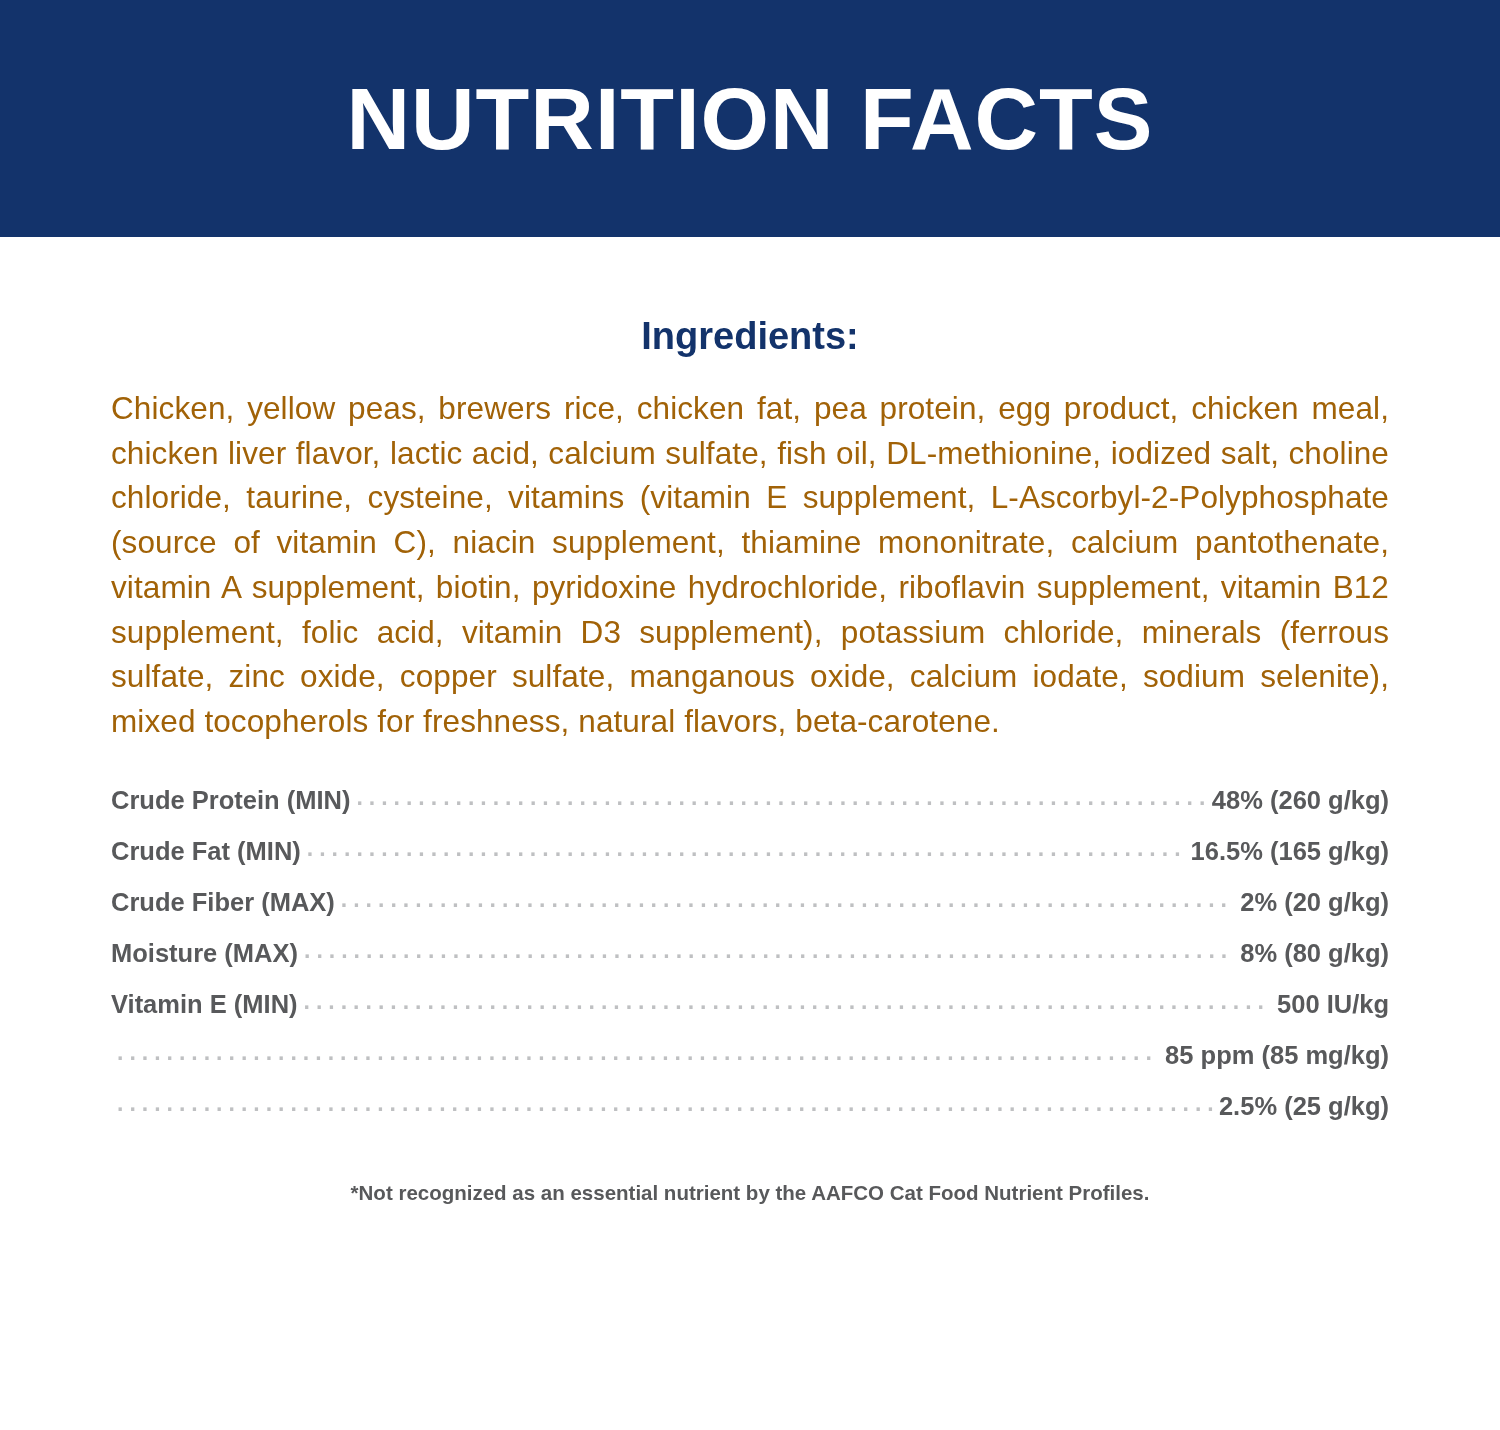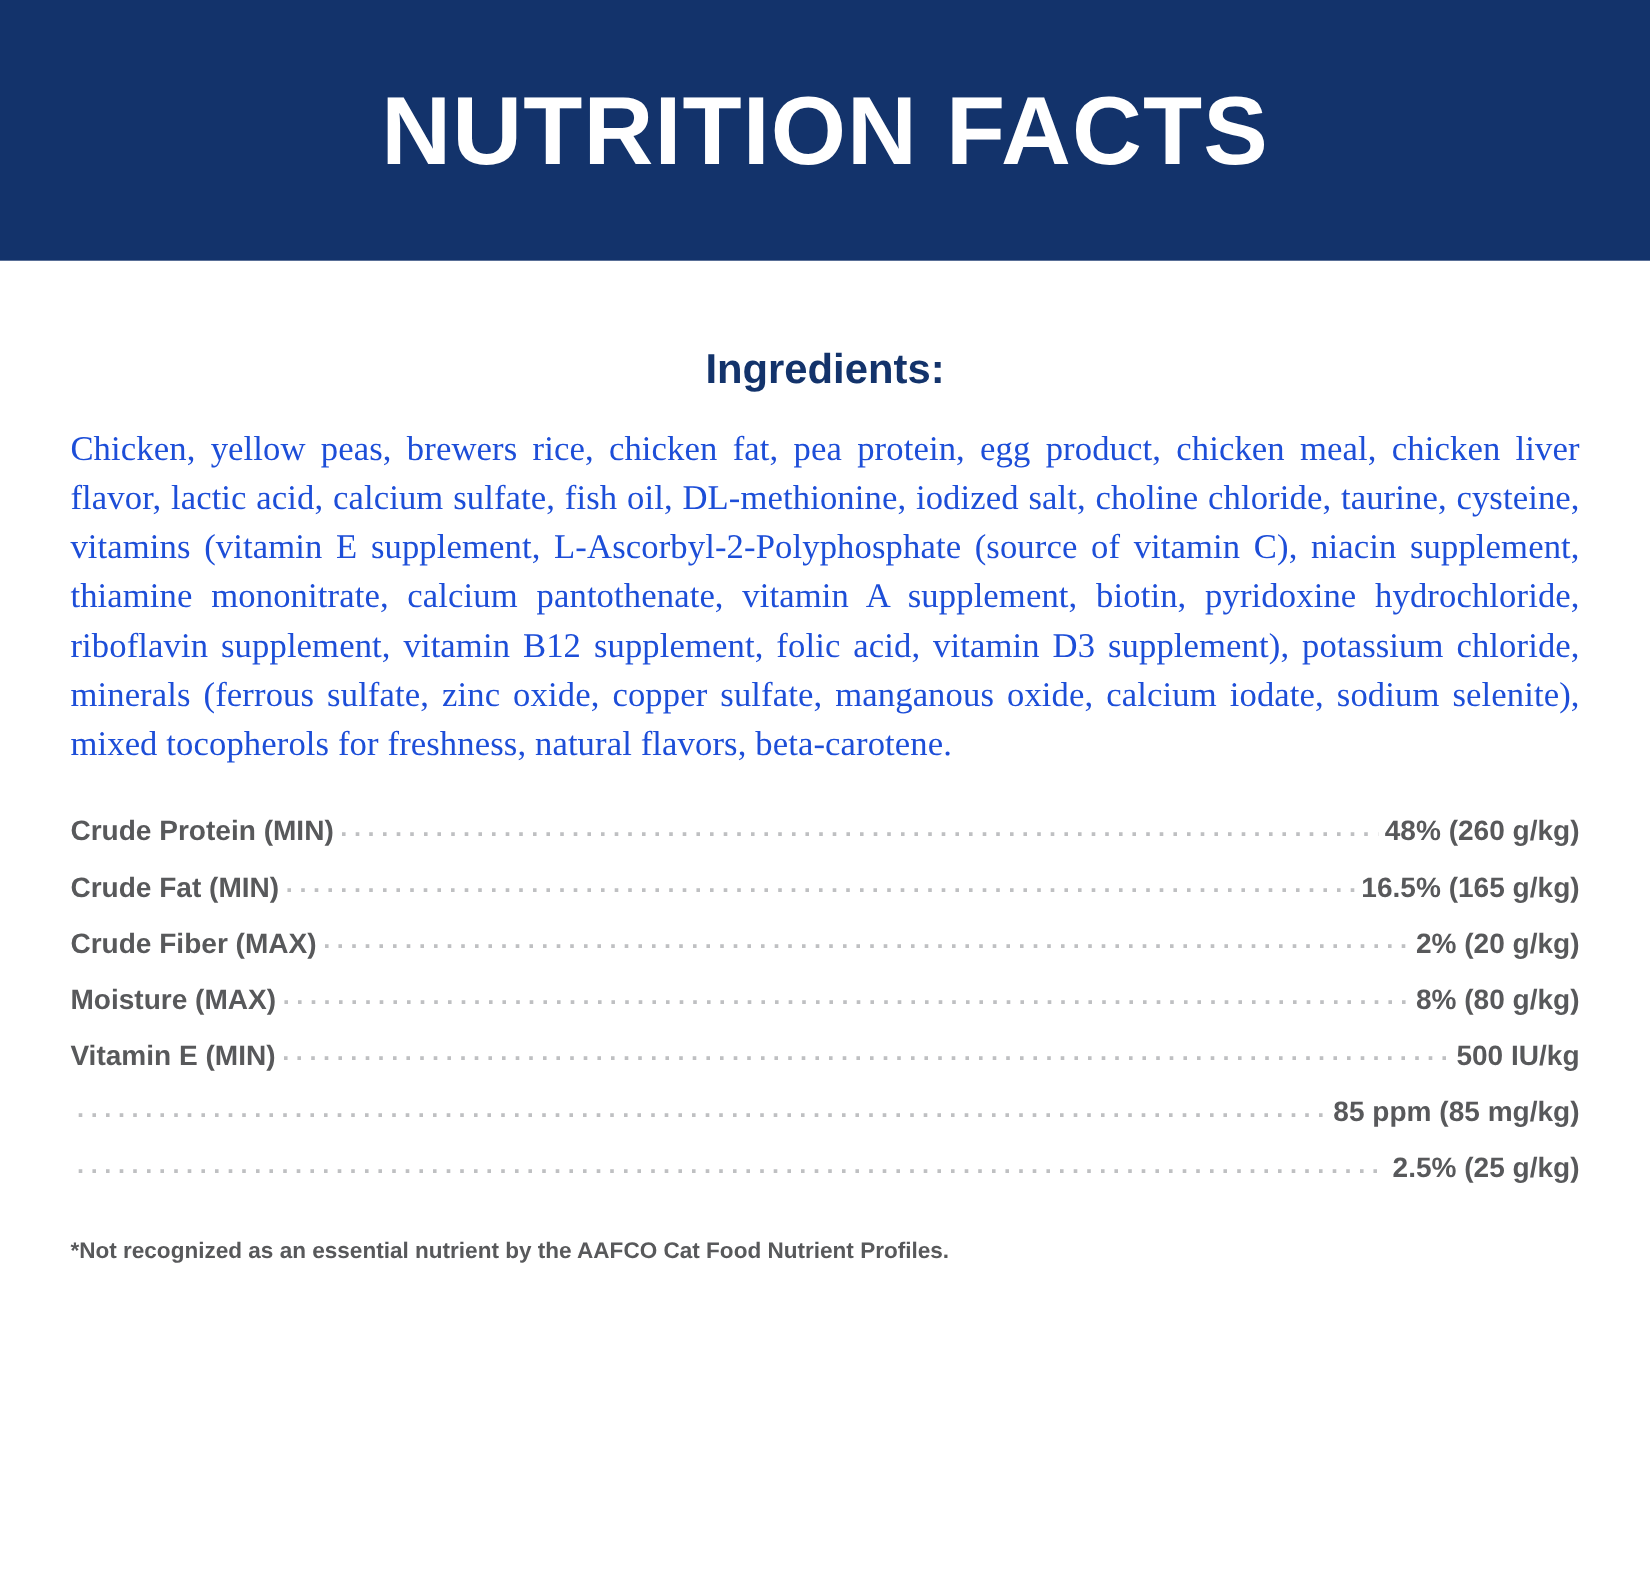--- a/index.html
+++ b/index.html
@@ -30,41 +30,40 @@
   }
   .header-title {
     color: #ffffff;
     font-size: 88px;
     font-weight: bold;
     letter-spacing: 1px;
     line-height: 1;
     text-align: center;
   }
   .content {
-    padding: 0 64px;
+    padding: 0 111px;
     box-sizing: border-box;
   }
   .section-heading {
     color: #13336b;
     font-size: 38px;
     font-weight: bold;
     text-align: center;
     margin: 0;
   }
   .ingredients-heading {
     padding-top: 78px;
   }
   .ingredients-body {
     margin-top: 28px;
     font-size: 31.5px;
     line-height: 1.42;
     text-align: justify;
-    color: #1d4ed8;
+    color: #a16207;
     letter-spacing: 0.1px;
-    font-family: Liberation Serif, serif;
   }
   .analysis-heading {
     padding-top: 88px;
   }
   .analysis-table {
     margin-top: 30px;
     width: 100%;
   }
   .analysis-row {
     display: flex;
@@ -88,22 +87,22 @@
     font-weight: bold;
     letter-spacing: 6px;
     font-size: 23px;
     line-height: 1;
   }
   .analysis-value {
     flex: 0 0 auto;
     text-align: right;
   }
   .footnote {
-    margin-top: 38px;
-    text-align: left;
+    margin-top: 49px;
+    text-align: center;
     font-size: 20.5px;
     font-weight: bold;
     color: #58595b;
   }
 </style>
 </head>
 <body>
 
 <div class="page">
 

